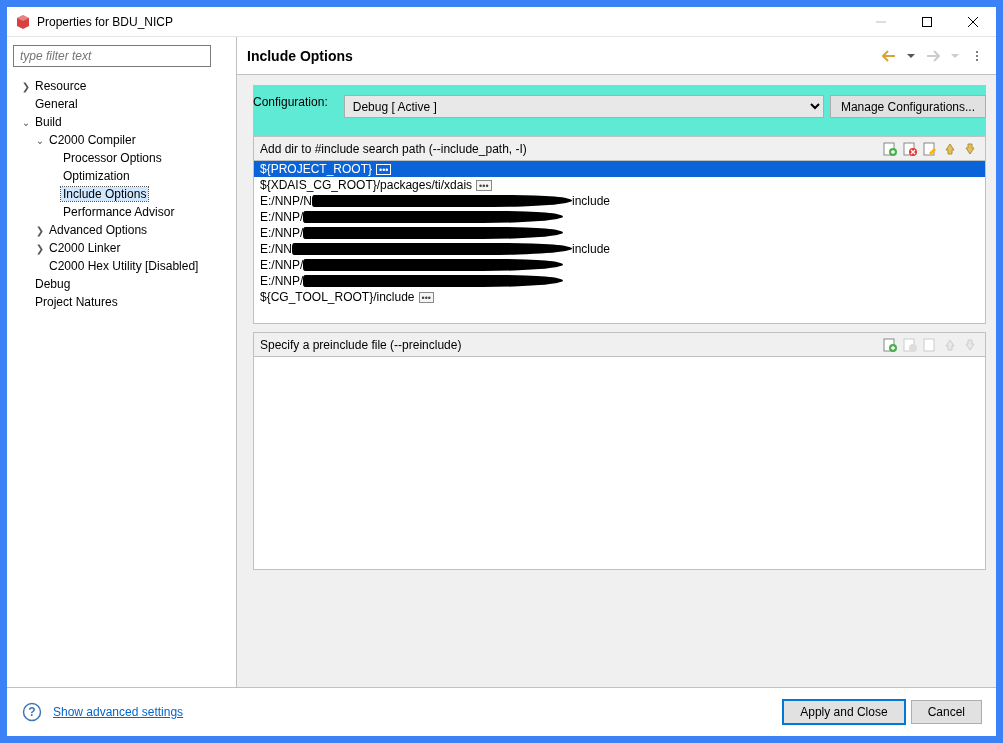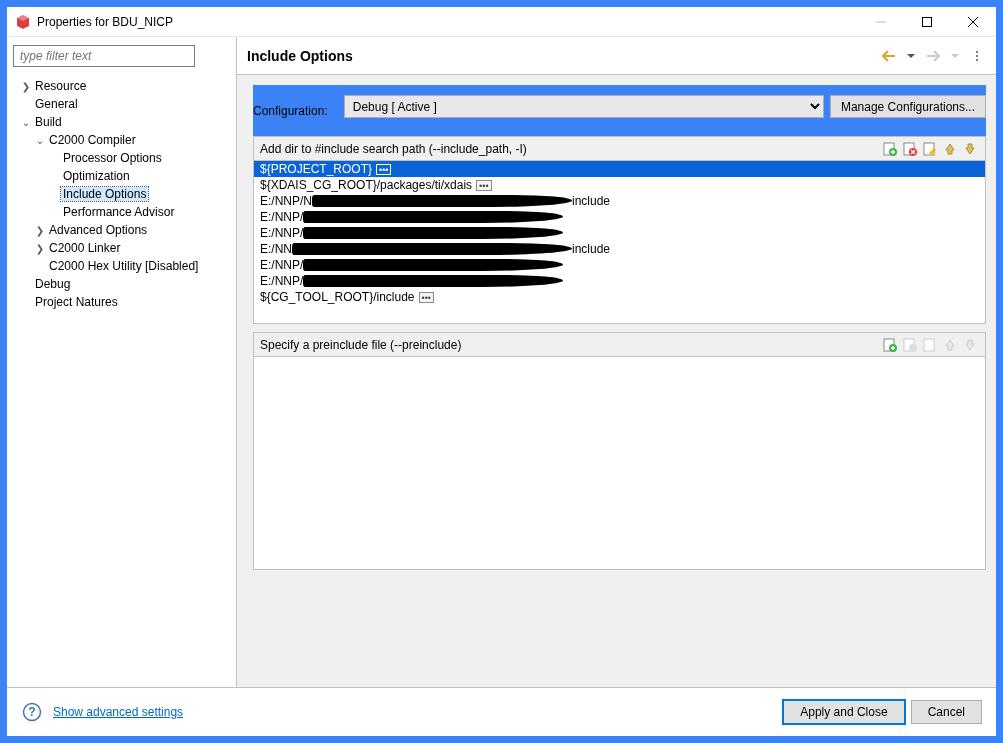--- a/index.html
+++ b/index.html
@@ -7,36 +7,36 @@
   .window { width: 1003px; height: 743px; border: 7px solid #3b82f6; display: flex; flex-direction: column; }
   
   .titlebar { height: 30px; display: flex; align-items: center; padding-left: 8px; border-bottom: 1px solid #e5e5e5; }
   .titlebar .icon { width: 16px; height: 16px; margin-right: 6px; }
   .titlebar .title { flex: 1; }
   .titlebar .winbtns { display: flex; height: 100%; }
   .titlebar .winbtn { width: 46px; display: flex; align-items: center; justify-content: center; }
   
   .mainrow { flex: 1; display: flex; min-height: 0; }
   .sidebar { width: 230px; border-right: 1px solid #c0c0c0; border-bottom:1px solid #c0c0c0; display: flex; flex-direction: column; padding: 8px 6px; }
-  .filter { width: 182px; height: 22px; border: 1px solid #7a7a7a; padding: 2px 6px; color: #6d6d6d; font-style: italic; margin-bottom: 6px; }
+  .filter { width: 198px; height: 22px; border: 1px solid #7a7a7a; padding: 2px 6px; color: #6d6d6d; font-style: italic; margin-bottom: 6px; }
   .tree { flex: 1; overflow: auto; padding-top:4px;}
   .tree-item { display: flex; align-items: center; padding: 2px 0; white-space: nowrap; }
   .tw { width: 14px; display:inline-flex; justify-content:center; align-items:center;}
   .twisty { font-size: 10px; color:#5a5a5a; cursor: default;}
   .lv1 { padding-left: 6px; } .lv2 { padding-left: 20px; } .lv3 { padding-left: 34px; text-align: center; }
   .tree-item.selected .lbl { background: #cfe8ff; outline:1px dotted #555;}
   .lbl { padding: 0 2px; }
   
   .rightpane { flex: 1; display: flex; flex-direction: column; min-width:0;}
   .header { height: 38px; background: #fff; display: flex; align-items: center; padding: 0 10px; border-bottom: 1px solid #c0c0c0; }
   .header-title { font-weight: bold; font-size: 14px; flex: 1; }
   .navicons { display:flex; gap:4px; align-items:center;}
   .navicon { width:18px; height:18px; display:flex; align-items:center; justify-content:center;}
   .contentwrap { flex:1; background:#f0f0f0; border-bottom:1px solid #c0c0c0; padding: 10px 10px 10px 16px; overflow:auto; min-height:0;}
-  .configrow { display:flex; align-items:flex-end; background:#3b82f6; padding:10px 0 18px 0;}
+  .configrow { display:flex; align-items:flex-start; background:#5eead4; padding:10px 0 18px 0;}
   .conflabel { margin-right:16px;}
   select.config { flex:1; height:23px; background:#e8e8e8; border:1px solid #adadad; padding:0 4px; font-family:inherit;}
   .mcbtn { height:23px; margin-left:6px; padding:0 10px; background:#e1e1e1; border:1px solid #adadad;}
   
   .panel { background:#4c1d95; border:1px solid #c0c0c0; margin-bottom:8px;}
   .panelhead { background:#f0f0f0; height:24px; display:flex; align-items:center; padding:0 6px; border-bottom:1px solid #c0c0c0;}
   .panelhead .ptitle { flex:1;}
   .toolbtns { display:flex; gap:2px;}
   .tbtn { width:18px; height:18px; display:flex; align-items:center; justify-content:center;}
   .listbox { background:#fff; overflow:auto;}

